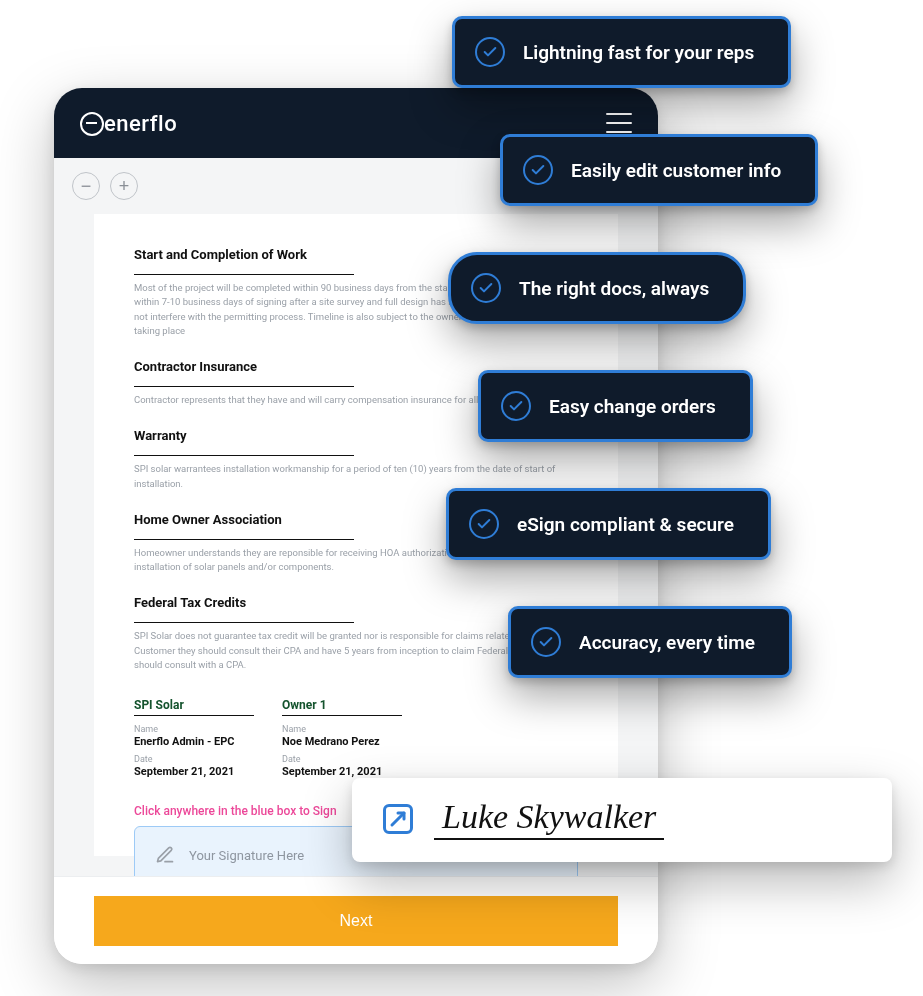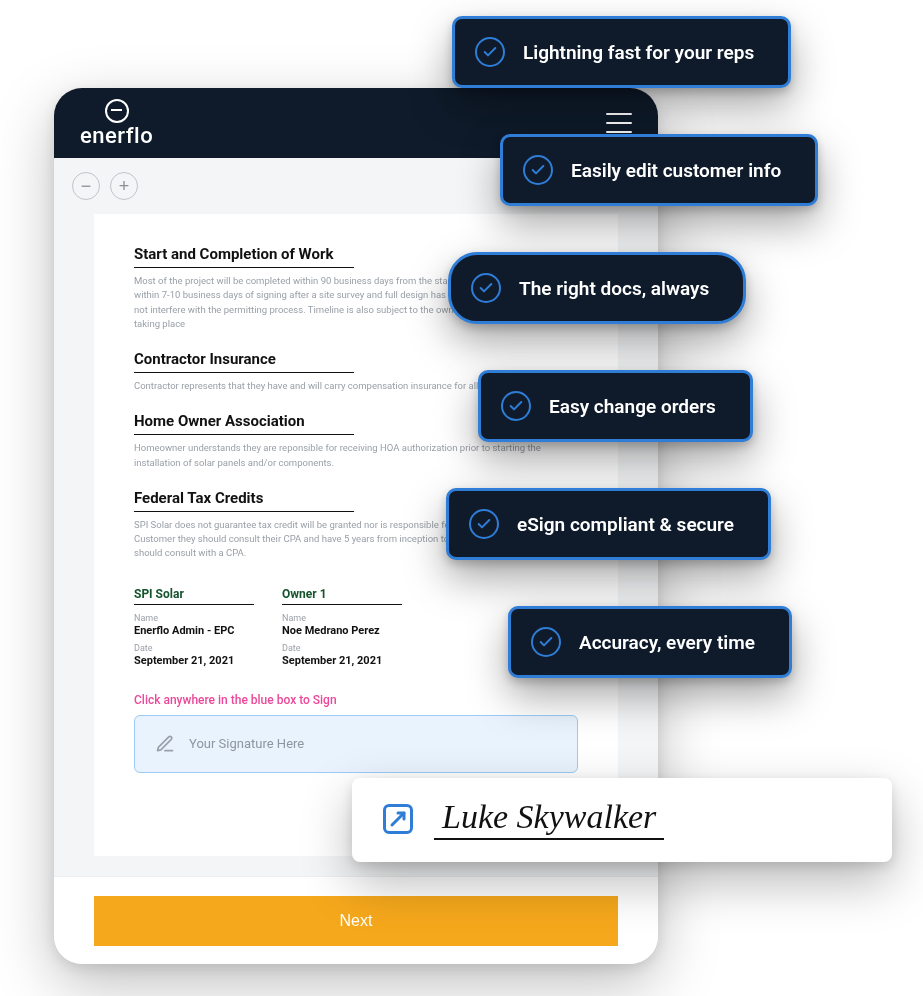--- a/index.html
+++ b/index.html
@@ -30,27 +30,26 @@
 .appbar {
   background: #0f1b2b;
   height: 70px;
   display: flex;
   align-items: center;
   justify-content: space-between;
   padding: 0 26px;
 }
 .brand {
   display: flex;
-  align-items: center;
+  align-items: flex-end;
   gap: 0;
   color: #fff;
   font-size: 22px;
   font-weight: 500;
   letter-spacing: 0.5px;
-  flex-direction: column;
 }
 .brand-mark {
   width: 24px;
   height: 24px;
   border: 2.5px solid #fff;
   border-radius: 50%;
   position: relative;
 }
 .brand-mark::after {
   content: '';
@@ -104,24 +103,24 @@
 }
 .doc {
   background: #fff;
   padding: 30px 40px 40px;
   height: 100%;
 }
 .section {
   margin-bottom: 18px;
 }
 .section h3 {
-  font-size: 15px;
+  font-size: 13px;
   font-weight: 700;
   color: #111;
-  padding-bottom: 4px;
+  padding-bottom: 12px;
   border-bottom: 1px solid #111;
   display: inline-block;
   min-width: 220px;
   margin-bottom: 6px;
 }
 .section p {
   font-size: 9.5px;
   color: #9aa0a8;
   line-height: 1.5;
 }
@@ -283,20 +282,24 @@
     <div class="doc-area">
       <div class="doc">
 
         <div class="section">
           <h3>Start and Completion of Work</h3>
           <p>Most of the  project will be completed within 90 business days from the start of work, and work shall start within 7-10 business days of signing after a site survey and full design has been completed. Owner shall not interfere with the permitting process. Timeline is also subject to the owner city where the work is taking place</p>
         </div>
         <div class="section">
           <h3>Contractor Insurance</h3>
           <p>Contractor represents that they have and will carry compensation insurance for all employees.</p>
+        </div>
+        <div class="section">
+          <h3>Warranty</h3>
+          <p>SPI solar warrantees installation workmanship for a period of ten (10) years from the date of start of installation.</p>
         </div>
         <div class="section">
           <h3>Home Owner Association</h3>
           <p>Homeowner understands they are reponsible for receiving HOA authorization prior to starting the installation of solar panels and/or components.</p>
         </div>
         <div class="section">
           <h3>Federal Tax Credits</h3>
           <p>SPI Solar does not guarantee tax credit will be granted nor is responsible for claims related to Tax Credits. Customer they should consult their CPA and have 5 years from inception to claim Federal Tax Credit, and should consult with a CPA.</p>
         </div>
 

